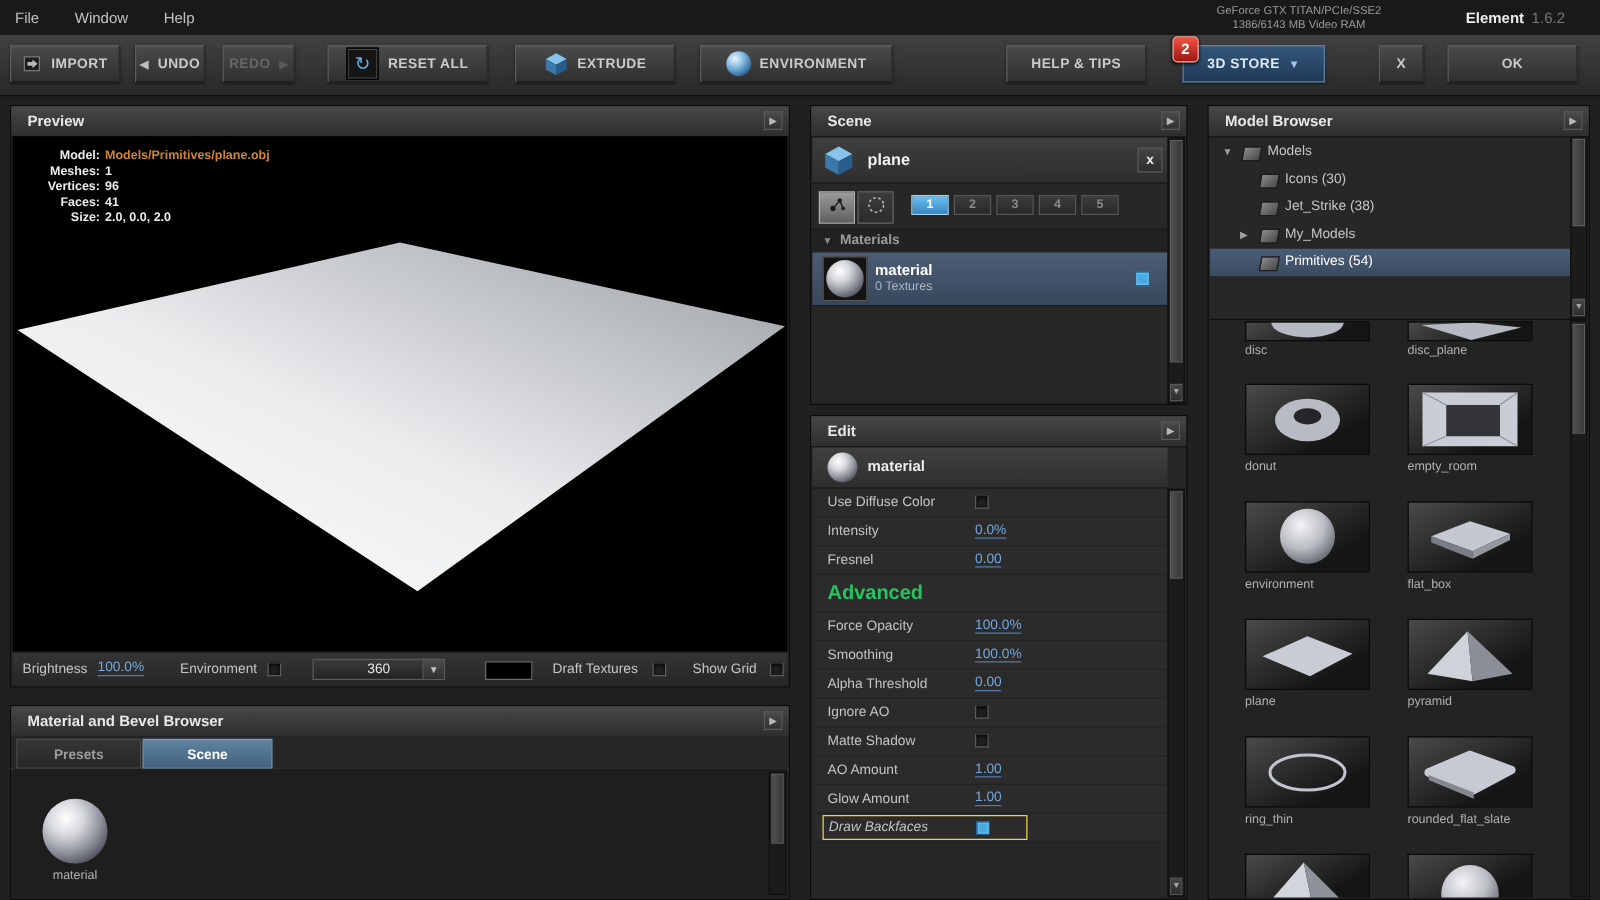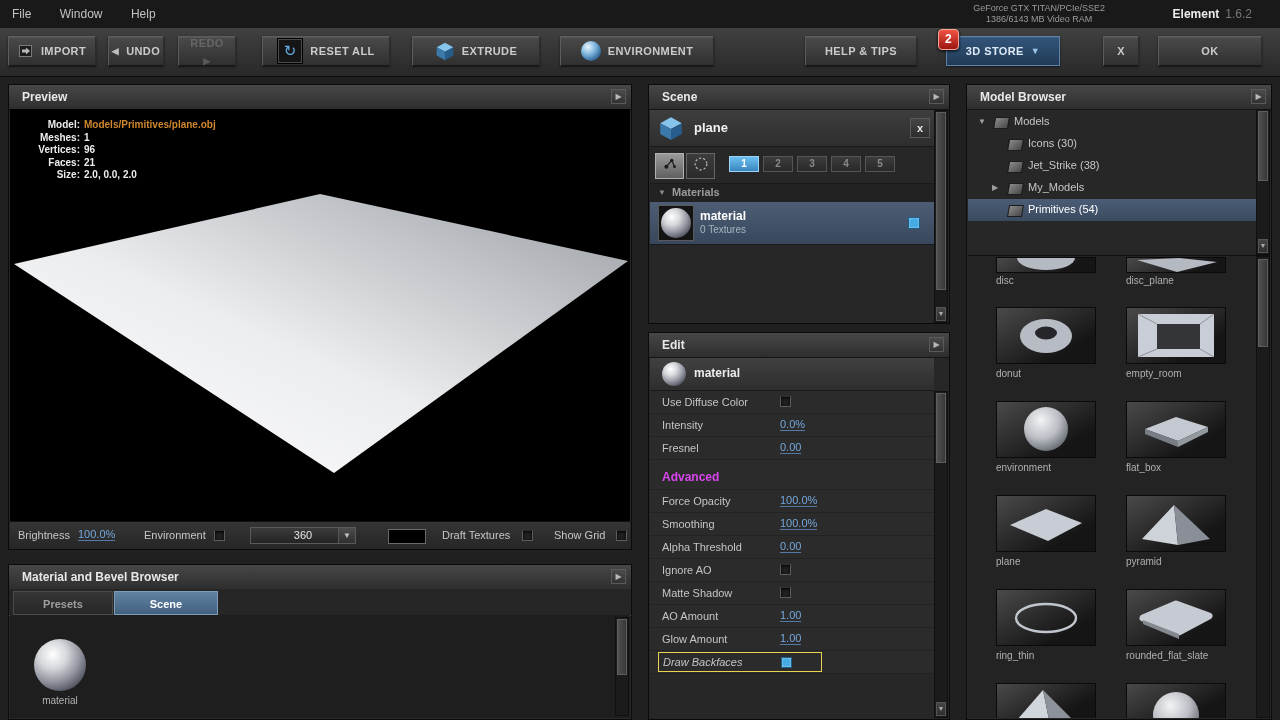--- a/index.html
+++ b/index.html
@@ -12,21 +12,21 @@
   .brand{position:absolute;right:28px;top:7px;font-size:12px;font-weight:bold;color:#ececec;}
   .brand .ver{color:#777;font-weight:normal;margin-left:6px;}
   
   .toolbar{position:absolute;left:0;top:28px;width:1280px;height:48px;
            background:linear-gradient(#414141,#292929);border-bottom:1px solid #0c0c0c;}
   .tbtn{position:absolute;top:8px;height:30px;box-sizing:border-box;cursor:default;
         background:linear-gradient(#4a4a4a,#303030);border:1px solid #5c5c5c;border-bottom-color:#161616;border-right-color:#2b2b2b;
         color:#cbcbcb;font-weight:bold;font-size:11px;letter-spacing:.4px;
         display:flex;align-items:center;justify-content:center;gap:7px;
         box-shadow:0 1px 2px rgba(0,0,0,.55), inset 0 1px 0 rgba(255,255,255,.07);}
-  .tbtn.disabled{color:#666;flex-direction:column;}
+  .tbtn.disabled{color:#666;}
   .tbtn .arr{font-size:9px;color:#bdbdbd;}
   .tbtn .arr.dim{color:#5a5a5a;}
   .tbtn.store{background:linear-gradient(#33557a,#203a56);border-color:#5d83a9;color:#dce9f5;}
   .badge{position:absolute;left:-9px;top:-8px;width:19px;height:19px;border-radius:4px;
          background:linear-gradient(#f25343,#9c1510);border:1px solid #f8a898;color:#fff;
          font-size:12px;font-weight:bold;text-align:center;line-height:19px;box-shadow:0 1px 3px #000;}
   .store-arr{font-size:9px;color:#9cc6ea;}
   .reset-box{display:inline-flex;align-items:center;justify-content:center;width:24px;height:24px;
              background:#151515;border:1px solid #000;box-shadow:inset 0 0 0 1px #4a4a4a;
              color:#64aee4;font-size:15px;font-weight:normal;}
@@ -100,21 +100,21 @@
   .mat-name{position:absolute;left:50px;top:7px;font-size:12px;font-weight:bold;color:#fff;}
   .mat-sub{position:absolute;left:50px;top:22px;font-size:10px;color:#a8b4c2;}
   
   .ematbar{position:absolute;left:1px;top:25px;width:284px;height:32px;
            background:linear-gradient(#404040,#2e2e2e);border-bottom:1px solid #191919;}
   .ematname{position:absolute;left:44px;top:8px;font-size:12px;font-weight:bold;color:#ececec;}
   .erows{position:absolute;left:1px;top:58px;width:286px;}
   .erow{position:relative;height:23px;box-sizing:border-box;background:#2b2b2b;border-bottom:1px solid #232323;}
   .erow.section{height:30px;background:#2b2b2b;}
   .elabel{position:absolute;left:12px;top:5px;font-size:11px;color:#c4c4c4;}
-  .esec{position:absolute;left:12px;bottom:5px;font-size:12px;font-weight:bold;color:#d946ef;}
+  .esec{position:absolute;left:12px;bottom:5px;font-size:16px;font-weight:bold;color:#22c55e;}
   .erow .val{position:absolute;left:130px;top:4px;}
   .erow .cb{position:absolute;left:130px;top:5px;}
   .hl{position:absolute;left:8px;top:1px;width:164px;height:20px;border:1px solid #e8d44d;box-sizing:border-box;font-style:italic;}
   .hl .elabel{left:4px;top:3px;}
   .hl .cb{left:122px;top:4px;}
   
   .trow{position:absolute;left:1px;width:288px;height:22px;font-size:11px;color:#c6c6c6;}
   .trow.sel{background:linear-gradient(#4b5d76,#3a4a60);color:#fff;}
   .texp{position:absolute;top:6px;font-size:8px;color:#a0a0a0;}
   .folder{position:absolute;top:6px;width:13px;height:10px;background:linear-gradient(135deg,#8b8b8b,#474747);
@@ -218,21 +218,21 @@
         <polygon points="4,155 310,85 618,152 324,364" fill="url(#planeGrad)"></polygon>
       </svg>
       <div class="vinfo">
         <span class="k">Model:</span>
         <span class="orange">Models/Primitives/plane.obj</span>
         <span class="k">Meshes:</span>
         <span>1</span>
         <span class="k">Vertices:</span>
         <span>96</span>
         <span class="k">Faces:</span>
-        <span>21</span>
+        <span>41</span>
         <span class="k">Size:</span>
         <span>2.0, 0.0, 2.0</span>
       </div>
     </div>
     <div class="pfoot">
       <span class="lbl" style="left:8px;">Brightness</span>
       <span class="lbl val" style="left:68px;top:6px;">100.0%</span>
       <span class="lbl" style="left:134px;">Environment</span>
       <span class="cb" style="position:absolute;left:204px;top:8px;"></span>
       <div class="dropdown">

